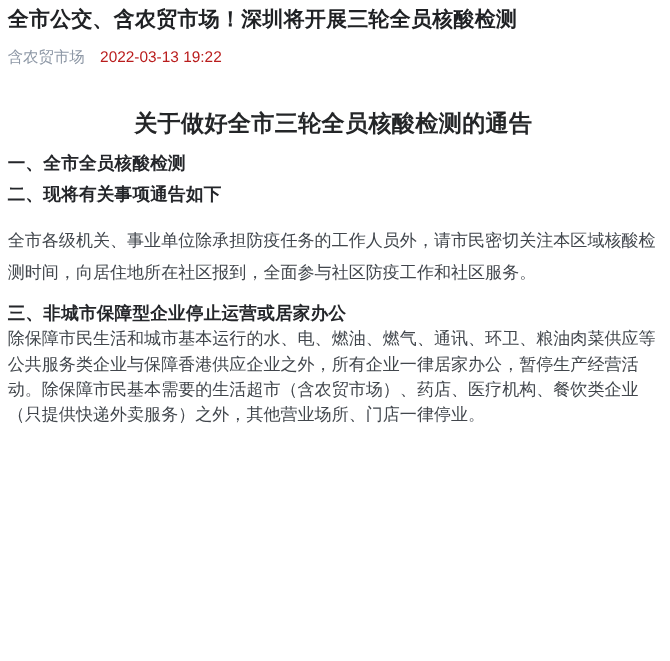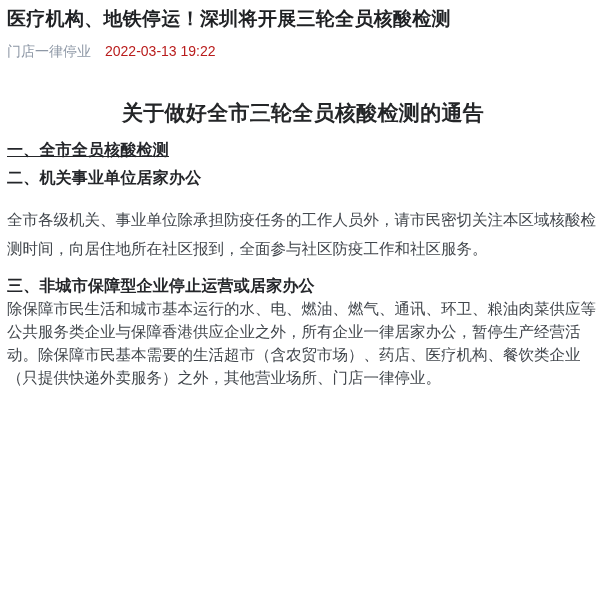--- a/index.html
+++ b/index.html
@@ -62,46 +62,46 @@
   }
   .sec-heading {
     margin: 0;
     font-size: 16px;
     line-height: 22px;
     font-weight: 700;
     color: #24262a;
     letter-spacing: 0.2px;
   }
   .mt-intro { margin-top: 9px; }
-  .mt-sec1  { margin-top: 14px; text-decoration: underline; }
+  .mt-sec1  { margin-top: 14px; }
   .mt-p2    { margin-top: 9px; }
   .mt-sec2  { margin-top: 6px; }
   .mt-p3    { margin-top: 16px; }
   .mt-sec3  { margin-top: 12px; }
   .mt-p4    { line-height: 23px; }
 </style>
 </head>
 <body>
 
 <main class="page">
 
-  <h1 class="page-title">医疗机构、地铁停运！深圳将开展三轮全员核酸检测</h1>
+  <h1 class="page-title">全市公交、含农贸市场！深圳将开展三轮全员核酸检测</h1>
 
   <div class="meta">
-    <a class="source">门店一律停业</a>
+    <a class="source">含农贸市场</a>
     <span class="date">2022-03-13 19:22</span>
   </div>
 
   <h2 class="notice-title">关于做好全市三轮全员核酸检测的通告</h2>
 
 
   <h3 class="sec-heading mt-sec1">一、全市全员核酸检测</h3>
 
 
-  <h3 class="sec-heading mt-sec2">二、机关事业单位居家办公</h3>
+  <h3 class="sec-heading mt-sec2">二、现将有关事项通告如下</h3>
 
   <p class="para mt-p3">全市各级机关、事业单位除承担防疫任务的工作人员外，请市民密切关注本区域核酸检测时间，向居住地所在社区报到，全面参与社区防疫工作和社区服务。</p>
 
   <h3 class="sec-heading mt-sec3">三、非城市保障型企业停止运营或居家办公</h3>
 
   <p class="para mt-p4">除保障市民生活和城市基本运行的水、电、燃油、燃气、通讯、环卫、粮油肉菜供应等公共服务类企业与保障香港供应企业之外，所有企业一律居家办公，暂停生产经营活动。除保障市民基本需要的生活超市（含农贸市场）、药店、医疗机构、餐饮类企业（只提供快递外卖服务）之外，其他营业场所、门店一律停业。</p>
 
 </main>
 
 </body></html>

